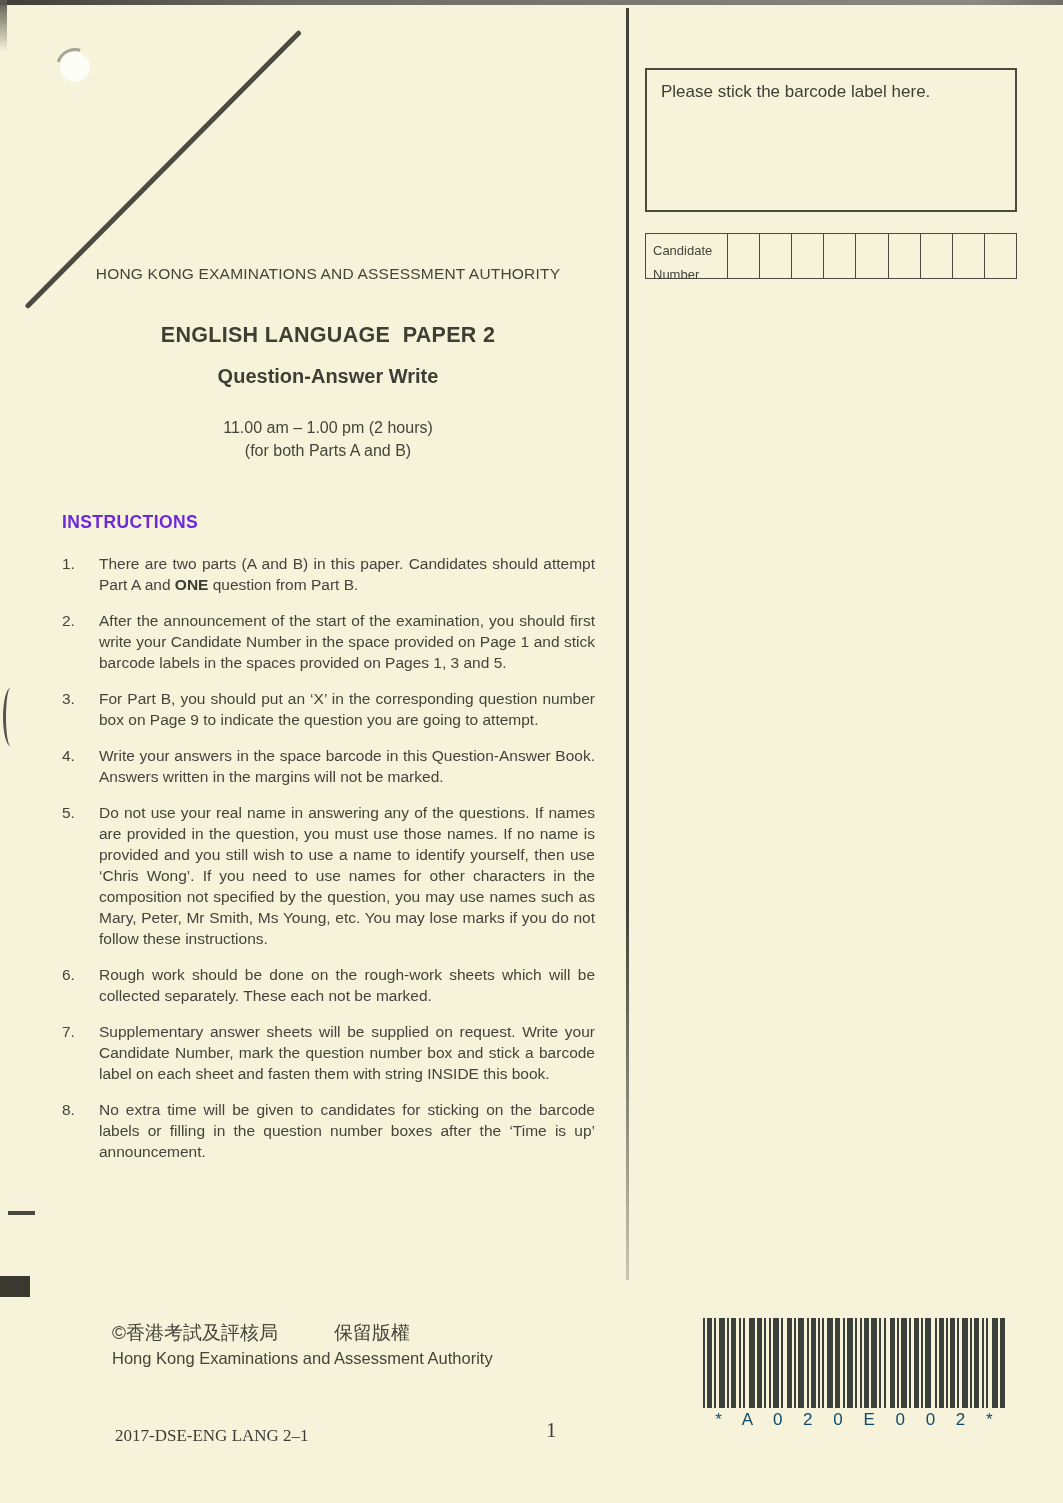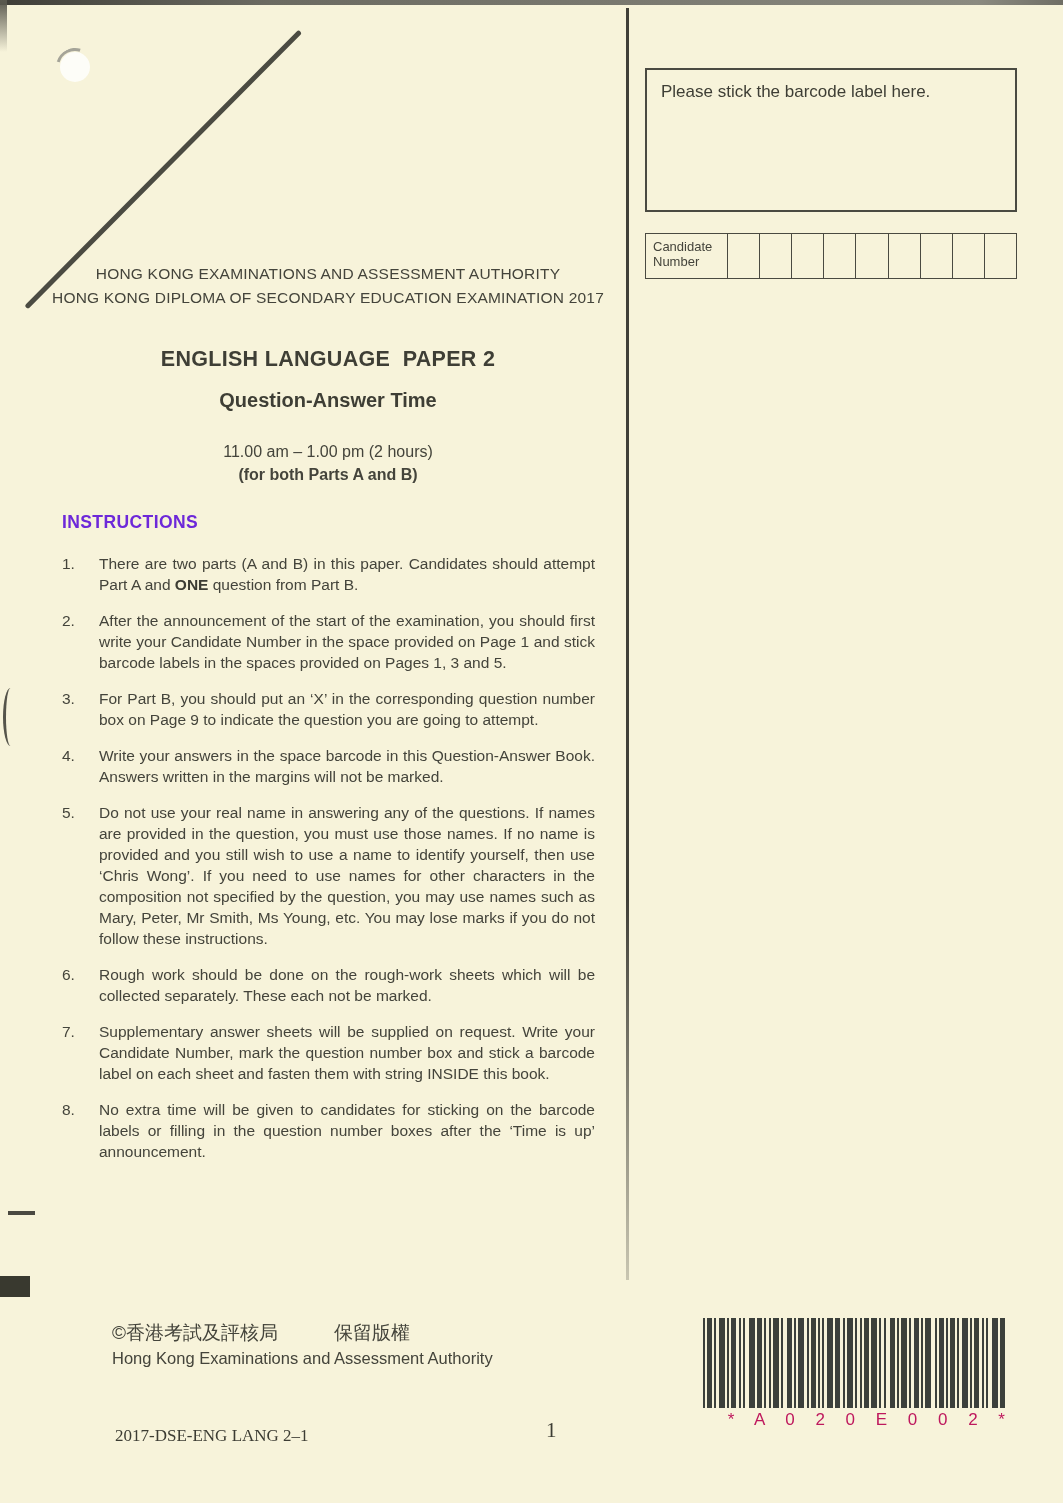--- a/index.html
+++ b/index.html
@@ -36,21 +36,21 @@
   
   .diagonal { position:absolute; left:26px; top:305px; width:389px; height:4.5px;
     background:#4b4b42; border-radius:3px; transform:rotate(-45.2deg); transform-origin:0 50%; }
 
   
   .center-col { position:absolute; left:28px; top:262px; width:600px; text-align:center; }
   .h-line { font-size:15.5px; line-height:24px; letter-spacing:0.2px; }
   .main-title { margin-top:37px; font-weight:bold; font-size:21.5px; letter-spacing:0.3px; white-space:pre; color:#3e3e35; }
   .sub-title { margin-top:17px; font-weight:bold; font-size:20px; color:#3e3e35; }
   .time-line { margin-top:31px; font-size:16px; }
-  .time-note { margin-top:5px; font-size:16px;font-weight:bold; }
+  .time-note { margin-top:5px; font-size:16px; }
 
   
   .inst-heading { position:absolute; left:62px; top:512px; font-weight:bold; font-size:17.5px; letter-spacing:0.4px; color:#6d28d9; }
   .inst-list { position:absolute; left:62px; top:553px; width:533px; }
   .inst-row { display:flex; margin-bottom:15px; }
   .inst-num { flex:0 0 37px; font-size:15.5px; line-height:21px; }
   .inst-text { flex:1; font-size:15.5px; line-height:21px; text-align:justify; }
   .inst-text b { color:#3c3c33; }
 
   
@@ -65,52 +65,51 @@
   .vline { position:absolute; left:626px; top:8px; width:3px; height:1272px;
     background:linear-gradient(to bottom,#403f38,#403f38 70%,rgba(64,63,56,0.25)); }
 
   .barcode-box { position:absolute; left:645px; top:68px; width:372px; height:144px;
     border:2px solid #4a4a41; box-sizing:border-box; padding:12px 14px; }
   .barcode-box span { font-size:17px; color:#3e3e35; }
 
   .cand-table { position:absolute; left:645px; top:233px; width:372px; height:46px;
     border:1.5px solid #4a4a41; box-sizing:border-box; display:flex; }
   .cand-label { flex:0 0 82px; border-right:1.5px solid #4a4a41; box-sizing:border-box;
-    font-size:13px; line-height:15px; padding:5px 0 0 7px; }
+    font-size:13px; line-height:24px; padding:5px 0 0 7px; }
   .cand-cells { flex:1; display:flex; }
   .cand-cell { flex:1; border-right:1.5px solid #4a4a41; box-sizing:border-box; }
   .cand-cell:last-child { border-right:none; }
 
   
   .barcode { position:absolute; left:703px; top:1318px; width:310px; }
   .bars { display:flex; align-items:stretch; height:90px; width:308px; overflow:hidden; }
   .bar { background:#3c403b; height:100%; flex:0 0 auto; }
-  .barcode-text { margin-top:2px; text-align:right; font-size:17px; letter-spacing:8px; white-space:pre; color:#be185d; }
+  .barcode-text { margin-top:2px; text-align:center; font-size:17px; letter-spacing:8px; white-space:pre; color:#0c4a6e; }
 </style>
 </head>
 <body>
 
 <div class="page">
 
   <div class="edge-top"></div>
   <div class="edge-left"></div>
   <div class="artifact-bracket"></div>
   <div class="artifact-dash"></div>
   <div class="artifact-square"></div>
 
   <div class="hole"></div>
 
 
   <div class="diagonal"></div>
 
   <div class="center-col">
     <div class="h-line">HONG KONG EXAMINATIONS AND ASSESSMENT AUTHORITY</div>
-    <div class="h-line">HONG KONG DIPLOMA OF SECONDARY EDUCATION EXAMINATION 2017</div>
     <div class="main-title">ENGLISH LANGUAGE  PAPER 2</div>
-    <div class="sub-title">Question-Answer Time</div>
+    <div class="sub-title">Question-Answer Write</div>
     <div class="time-line">11.00 am – 1.00 pm (2 hours)</div>
     <div class="time-note">(for both Parts A and B)</div>
   </div>
 
   <div class="inst-heading">INSTRUCTIONS</div>
 
   <div class="inst-list">
     <div class="inst-row">
       <span class="inst-num">1.</span>
       <span class="inst-text"><span>There are two parts (A and B) in this paper. Candidates should attempt Part A and </span><b>ONE</b><span> question from Part B.</span></span>

